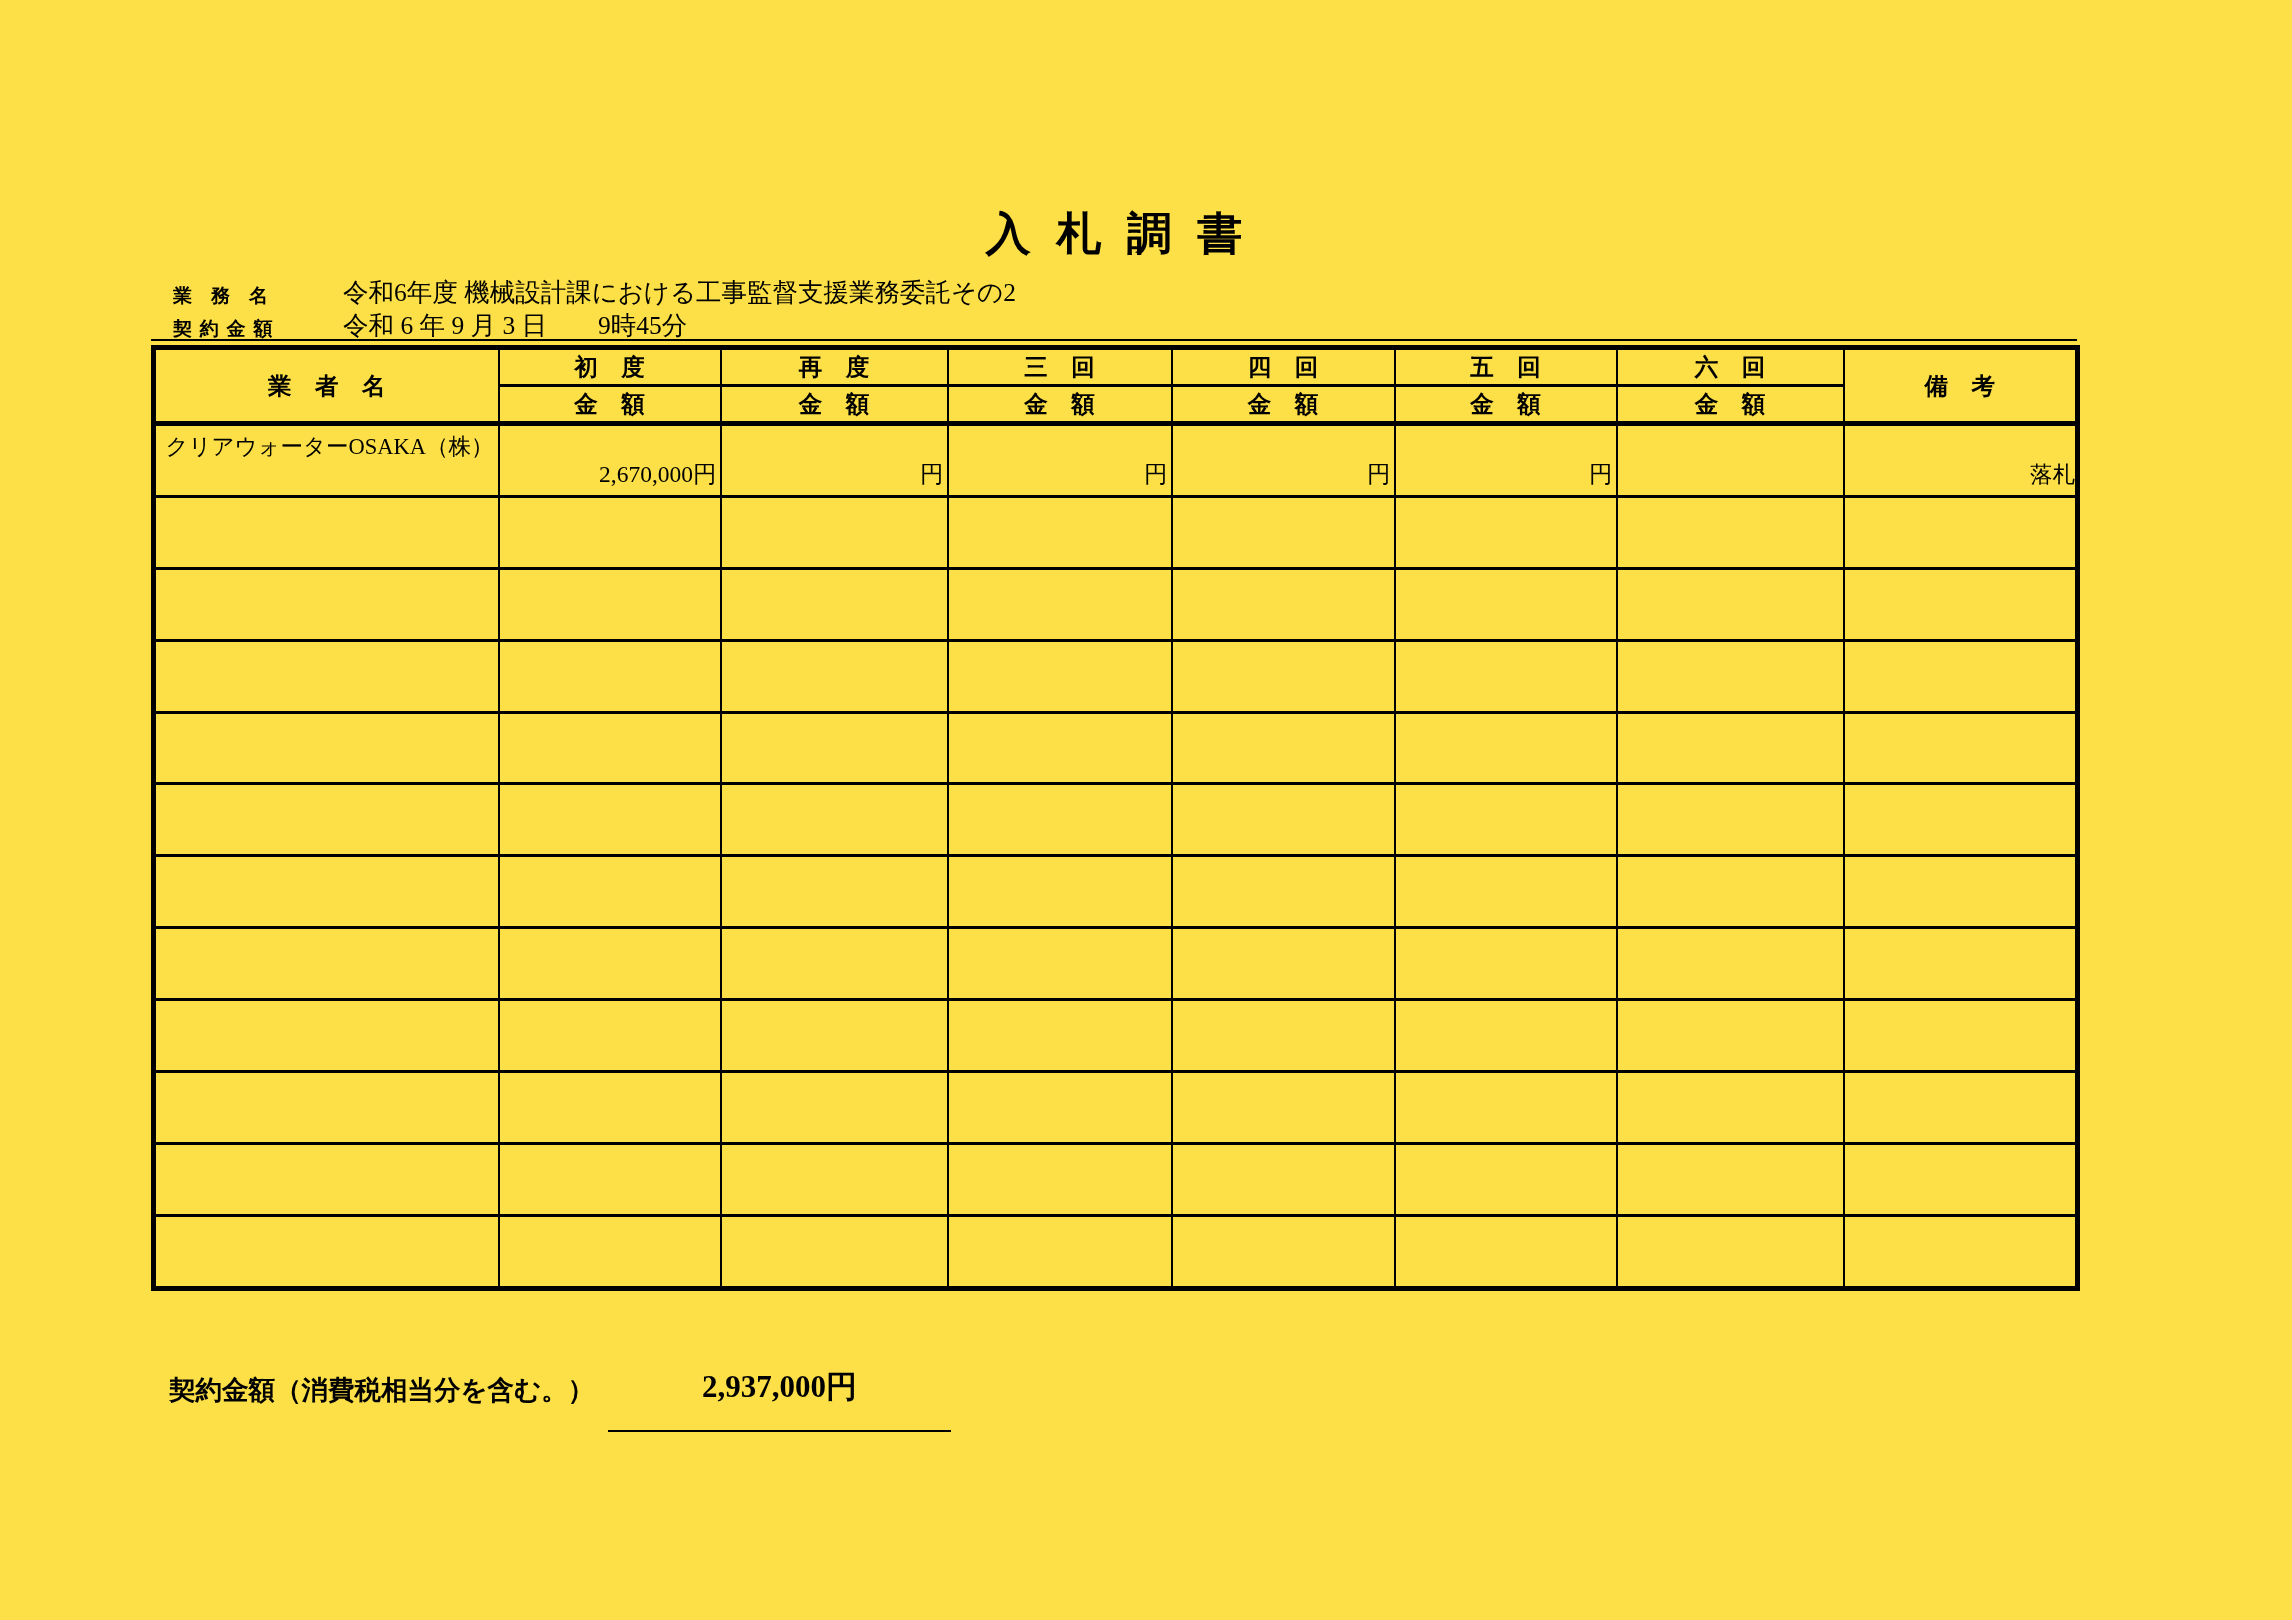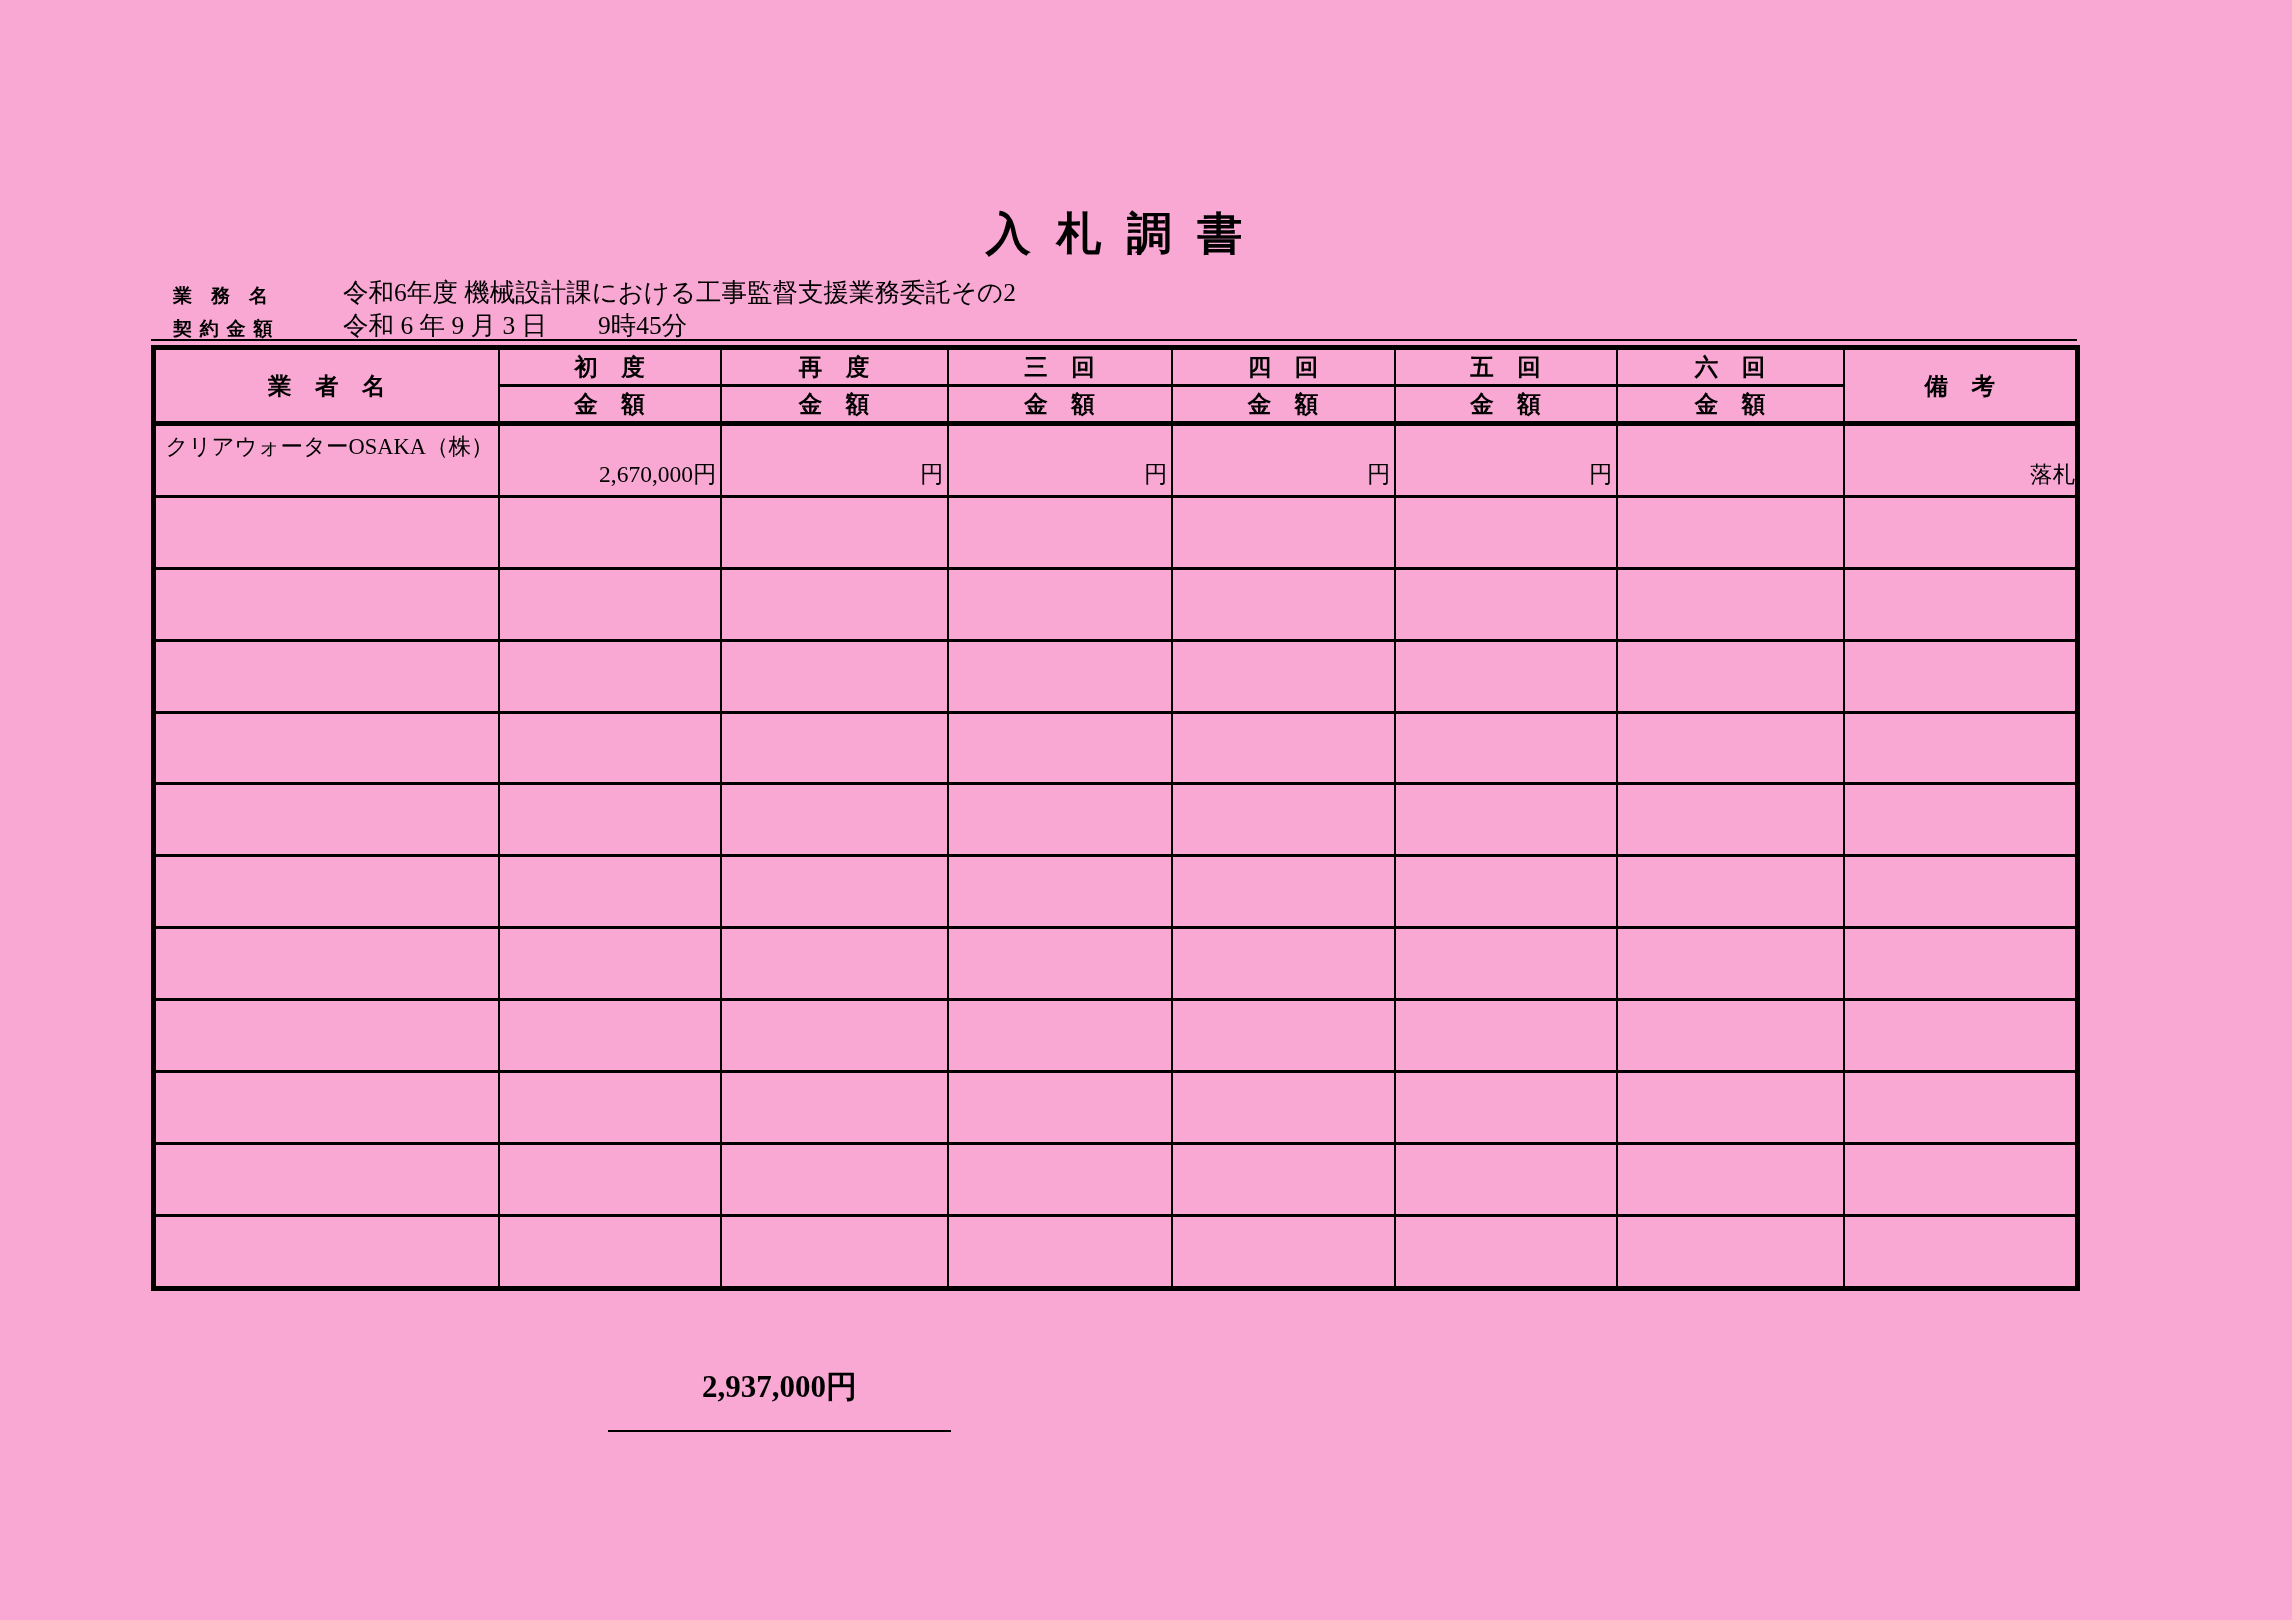--- a/index.html
+++ b/index.html
@@ -1,19 +1,19 @@
 <!DOCTYPE html>
 <html><head>
 <meta charset="utf-8">
 <style>
   html,body { margin:0; padding:0; background:#ffffff; }
   .page {
     position:relative;
     width:2293px; height:1620px;
-    background:#f9a8d4; color:#000;
+    background:#fde047; color:#000;
     font-family:"Liberation Serif","DejaVu Serif",serif;
     overflow:hidden;
   }
   .title {
     position:absolute; left:151px; top:204px; width:1926px;
     text-align:center; font-size:45px; font-weight:bold;
     letter-spacing:25.5px; text-indent:25.5px;
   }
   .meta { position:absolute; left:173px; top:276px; }
   .meta-row { height:33px; line-height:33px; white-space:nowrap; }
@@ -229,18 +229,19 @@
           <td class="amount-cell"></td>
           <td class="amount-cell"></td>
           <td class="amount-cell"></td>
           <td class="amount-cell"></td>
           <td class="remark-cell"></td>
         </tr>
       </tbody>
   </table>
 
 
+  <div class="contract-label">契約金額（消費税相当分を含む。）</div>
   <div class="contract-underline">
     <span>2,937,000円</span>
   </div>
 
 </div>
 
 
 </body></html>

